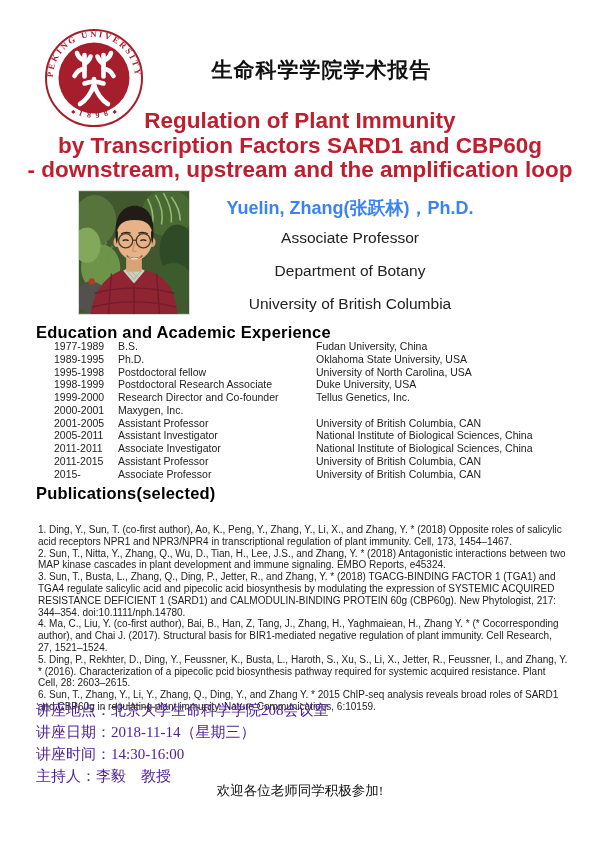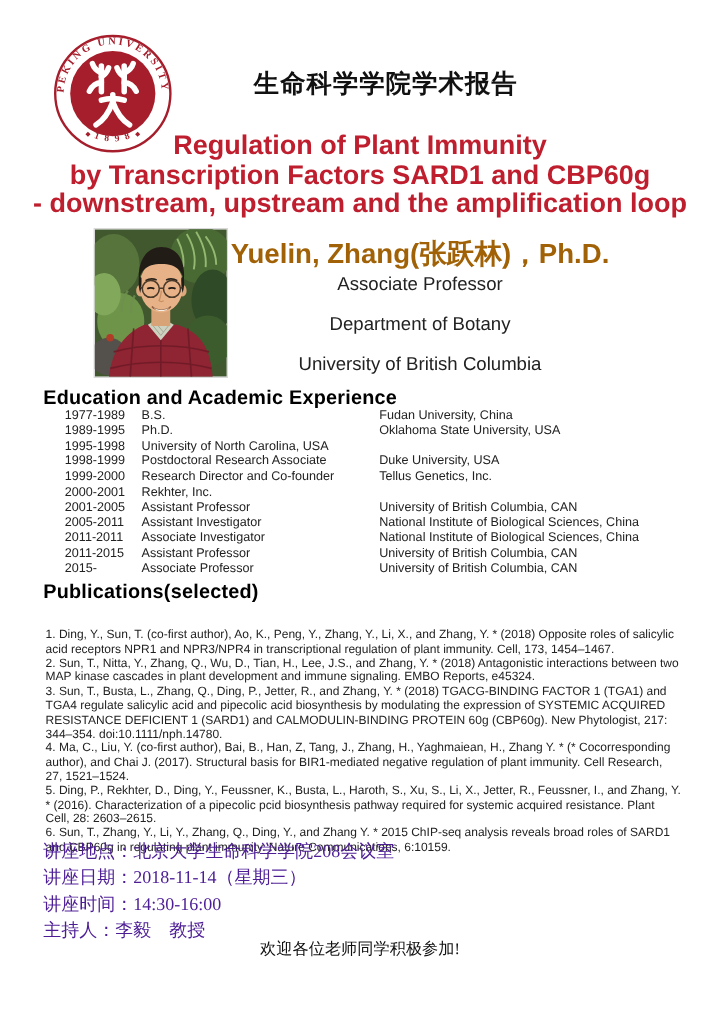--- a/index.html
+++ b/index.html
@@ -17,21 +17,21 @@
   
   .seminar-title{
     position:absolute;top:109px;left:0;width:600px;text-align:center;
     color:#be1e2d;font-weight:bold;font-size:22.5px;line-height:24.5px;letter-spacing:0px;
   }
   
   .photo-wrap{position:absolute;left:78px;top:190px;width:112px;height:125px;border:1px solid #d9d9d9;box-sizing:border-box;}
   .photo-wrap svg{display:block;}
   
   .speaker{position:absolute;left:140px;top:0;width:420px;text-align:center;}
-  .speaker-name{position:absolute;top:196px;left:0;width:100%;font-size:23px;font-weight:bold;color:#a16207;}
+  .speaker-name{position:absolute;top:196px;left:0;width:100%;font-size:18px;font-weight:bold;color:#3b82f6;}
   .speaker-line1{position:absolute;top:229px;left:0;width:100%;font-size:15.5px;color:#222;}
   .speaker-line2{position:absolute;top:262px;left:0;width:100%;font-size:15.5px;color:#222;}
   .speaker-line3{position:absolute;top:295px;left:0;width:100%;font-size:15.5px;color:#222;}
   
   .sec-heading{position:absolute;left:36px;font-size:16.5px;font-weight:bold;color:#000;letter-spacing:0.2px;}
   .edu-heading{top:323px;}
   .pub-heading{top:484px;}
   
   .edu-table{position:absolute;left:54px;top:340px;width:520px;font-size:10.5px;line-height:12.75px;color:#222;}
   .edu-row{display:flex;}
@@ -183,35 +183,36 @@
       <span class="edu-role">B.S.</span>
       <span class="edu-inst">Fudan University, China</span>
     </div>
     <div class="edu-row">
       <span class="edu-years">1989-1995</span>
       <span class="edu-role">Ph.D.</span>
       <span class="edu-inst">Oklahoma State University, USA</span>
     </div>
     <div class="edu-row">
       <span class="edu-years">1995-1998</span>
+      <span class="edu-role">Postdoctoral fellow</span>
       <span class="edu-inst">University of North Carolina, USA</span>
     </div>
     <div class="edu-row">
       <span class="edu-years">1998-1999</span>
       <span class="edu-role">Postdoctoral Research Associate</span>
       <span class="edu-inst">Duke University, USA</span>
     </div>
     <div class="edu-row">
       <span class="edu-years">1999-2000</span>
       <span class="edu-role">Research Director and Co-founder</span>
       <span class="edu-inst">Tellus Genetics, Inc.</span>
     </div>
     <div class="edu-row">
       <span class="edu-years">2000-2001</span>
-      <span class="edu-inst">Rekhter, Inc.</span>
+      <span class="edu-inst">Maxygen, Inc.</span>
     </div>
     <div class="edu-row">
       <span class="edu-years">2001-2005</span>
       <span class="edu-role">Assistant Professor</span>
       <span class="edu-inst">University of British Columbia, CAN</span>
     </div>
     <div class="edu-row">
       <span class="edu-years">2005-2011</span>
       <span class="edu-role">Assistant Investigator</span>
       <span class="edu-inst">National Institute of Biological Sciences, China</span>

